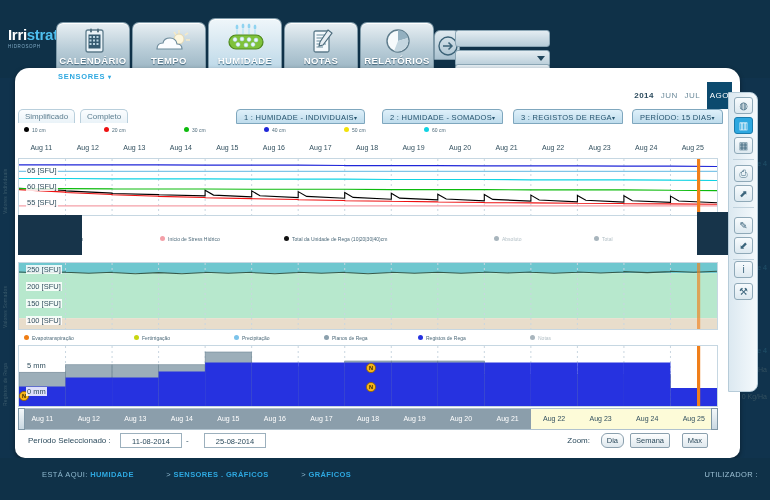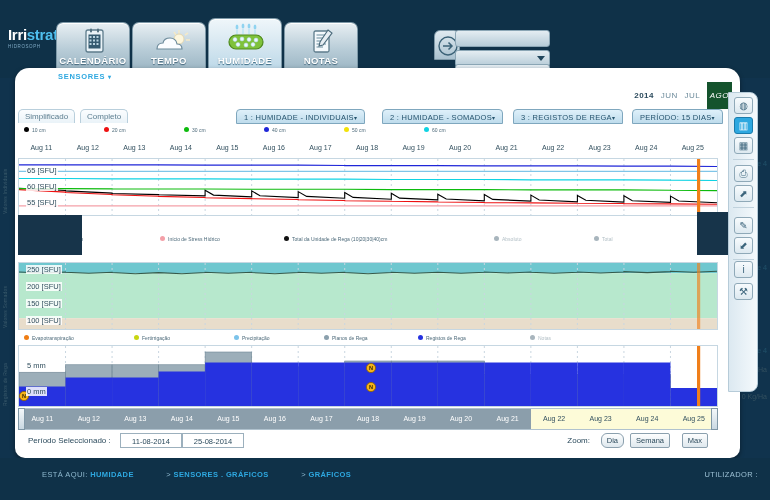--- a/index.html
+++ b/index.html
@@ -52,21 +52,21 @@
   }
   #subnav{
     position:absolute; left:58px; top:72px; font-size:7.5px; font-weight:bold;
     color:#2ea8e0; letter-spacing:.7px;
   }
   #subnav .cv{ font-size:6px; }
   
   #datestrip{ position:absolute; right:38px; top:91px; font-size:8px; color:#53707f; letter-spacing:.5px;}
   #datestrip .yr{ font-weight:bold; color:#2b4a5c; }
   #datestrip .m{ margin-left:4px; color:#6d8b9b; }
-  #datestrip .m.on{ background:#14532d; color:#fff; padding:9px 3px;font-style:italic; }
+  #datestrip .m.on{ background:#0c4a6e; color:#fff; padding:9px 3px; }
 
   
   .vtab{
     position:absolute; top:109px; height:14px; padding:0 6px;
     border:1px solid #b9cfdc; border-bottom:none; border-radius:5px 5px 0 0;
     background:linear-gradient(#fbfdff,#eaf3f8);
     font-size:8px; color:#5d7e90; line-height:14px;
   }
   #vt1{ left:18px; } #vt2{ left:80px; }
   
@@ -118,21 +118,21 @@
     font-size:7px; color:#33505f; text-align:center; line-height:20px; }
   #slider .cell.sel{ background:#8b9eab; color:#fff; }
   #slider .handle{ position:absolute; top:-1px; width:7px; height:22px;
     background:linear-gradient(#f4f8fa,#c9d8e2); border:1px solid #7f97a6; }
 
   
   #ctrlrow{ position:absolute; left:18px; top:433px; width:700px; height:18px; font-size:8px; color:#2b4a5c;}
   #ctrlrow .lab{ position:absolute; left:0; top:3px;padding-left:10px; }
   .dinput{ position:absolute; top:0; width:62px; height:15px; border:1px solid #9cb0bd;
     background:#fff; font-size:7.5px; color:#2b4a5c; text-align:center; line-height:15px;}
-  #di1{ left:102px; } #di2{ left:164px;text-align:center; }
+  #di1{ left:102px; } #di2{ left:186px;text-align:center; }
   #dsep{ position:absolute; left:168px; top:3px; }
   #zlab{ position:absolute; right:128px; top:3px; }
   .zbtn{ position:absolute; top:0; height:15px; padding:0 5px; border:1px solid #8ba0ae;
     background:linear-gradient(#fdfefe,#dfe8ee); font-size:7.5px; color:#2b4a5c; line-height:14px;
     border-radius:2px; }
   #zb1{ right:94px;border-radius:6px;} #zb2{ right:48px;} #zb3{ right:10px;}
 
   
   #sidebar{ position:absolute; left:728px; top:92px; width:30px; height:300px;
     background:linear-gradient(90deg,#dce9f1,#f4f9fc); border:1px solid #b6cbd8;
@@ -244,20 +244,30 @@
           <line x1="31.5" y1="14" x2="41" y2="14"></line>
             <line x1="31.5" y1="17" x2="41" y2="17"></line>
           <line x1="31.5" y1="20" x2="38" y2="20"></line>
         </g>
         <path d="M43 3 l4 3 l-9 12 l-4 1 l1 -4 z" fill="#e7eef3" stroke="#4a6a7b" stroke-width="1.1"></path>
       </svg>
     </div>
     <div class="lbl">NOTAS</div>
   </div>
 
+  <div class="navtab" id="t5">
+    <div class="ico">
+      <svg width="74" height="28" viewBox="0 0 74 28">
+        <circle cx="37" cy="14" r="11" fill="#f6fafc" stroke="#5e7c8c" stroke-width="1.4"></circle>
+        <path d="M37 14 L37 3 A11 11 0 0 1 47 11 Z" fill="#93b0c0"></path>
+        <path d="M37 14 L47 11 A11 11 0 0 1 33 24 Z" fill="#c4d6e0"></path>
+      </svg>
+    </div>
+    <div class="lbl">RELATÓRIOS</div>
+  </div>
 
   <div id="arrowbtn">
     <svg width="26" height="30" viewBox="0 0 26 30">
       <circle cx="13" cy="15" r="9" fill="none" stroke="#3b6277" stroke-width="1.4"></circle>
       <path d="M8 15 h9 m-3.5 -3.5 l3.5 3.5 l-3.5 3.5" fill="none" stroke="#3b6277" stroke-width="1.5"></path>
     </svg>
   </div>
 
   <div class="selbox" id="sb1"></div>
   <div class="selbox" id="sb2">

